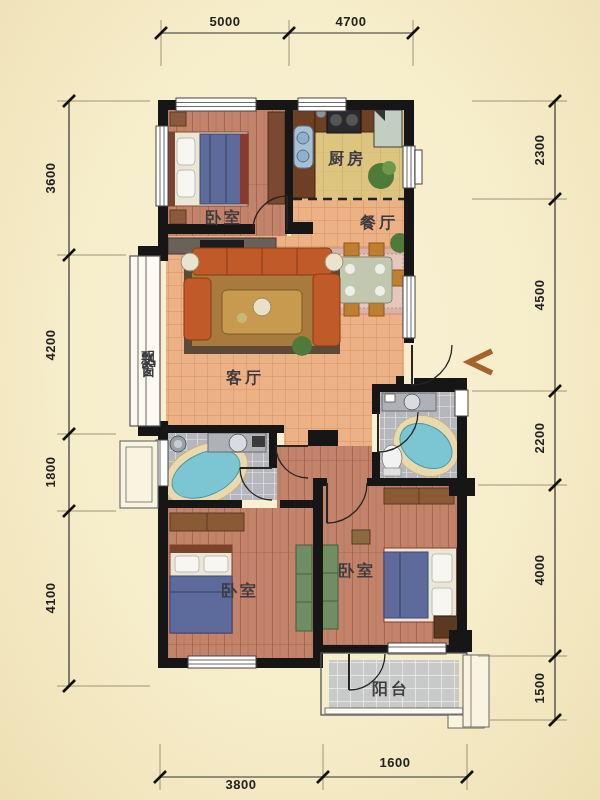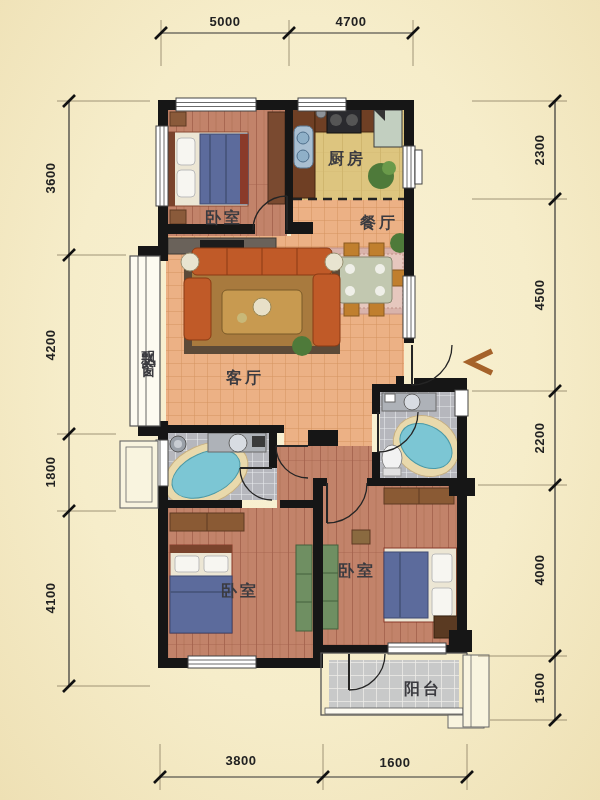--- a/index.html
+++ b/index.html
@@ -328,34 +328,34 @@
       <line x1="549" y1="397" x2="561" y2="385"></line>
           <line x1="549" y1="491" x2="561" y2="479"></line>
       <line x1="549" y1="662" x2="561" y2="650"></line>
           <line x1="549" y1="726" x2="561" y2="714"></line>
     </g>
   </g>
 </svg>
 
 <div class="dim" style="left:225px;top:21px;">5000</div>
 <div class="dim" style="left:351px;top:21px;">4700</div>
-<div class="dim" style="left:241px;top:760px;">3800</div>
+<div class="dim" style="left:241px;top:784px;">3800</div>
 <div class="dim" style="left:395px;top:762px;">1600</div>
 <div class="dim v" style="left:50px;top:178px;">3600</div>
 <div class="dim v" style="left:50px;top:345px;">4200</div>
 <div class="dim v" style="left:50px;top:472px;">1800</div>
 <div class="dim v" style="left:50px;top:598px;">4100</div>
 <div class="dim v" style="left:539px;top:150px;">2300</div>
 <div class="dim v" style="left:539px;top:295px;">4500</div>
 <div class="dim v" style="left:539px;top:438px;">2200</div>
 <div class="dim v" style="left:539px;top:570px;">4000</div>
 <div class="dim v" style="left:539px;top:688px;">1500</div>
 
 <div class="room" style="left:224px;top:218px;">卧室</div>
 <div class="room" style="left:347px;top:159px;">厨房</div>
 <div class="room" style="left:379px;top:223px;">餐厅</div>
 <div class="room" style="left:229px;top:378px;margin-left:16px;">客厅</div>
 <div class="room v" style="left:148px;top:348px;font-size:15px;">飘窗</div>
 <div class="room" style="left:240px;top:591px;">卧室</div>
 <div class="room" style="left:357px;top:571px;">卧室</div>
-<div class="room" style="left:391px;top:689px;margin-left:32px;">阳台</div>
+<div class="room" style="left:391px;top:689px;">阳台</div>
 
 </div>
 
 </body></html>

